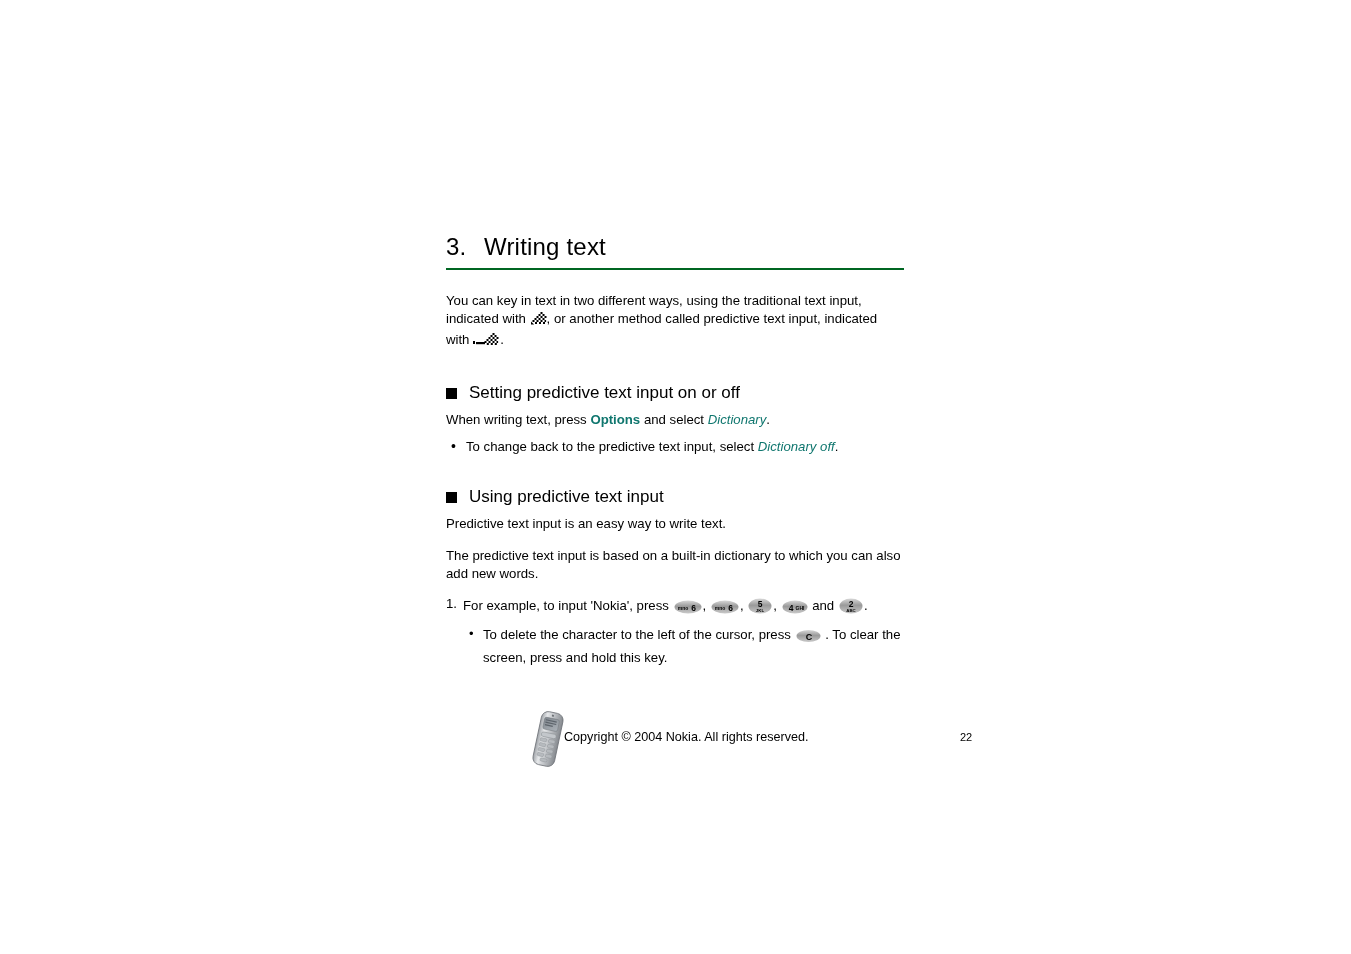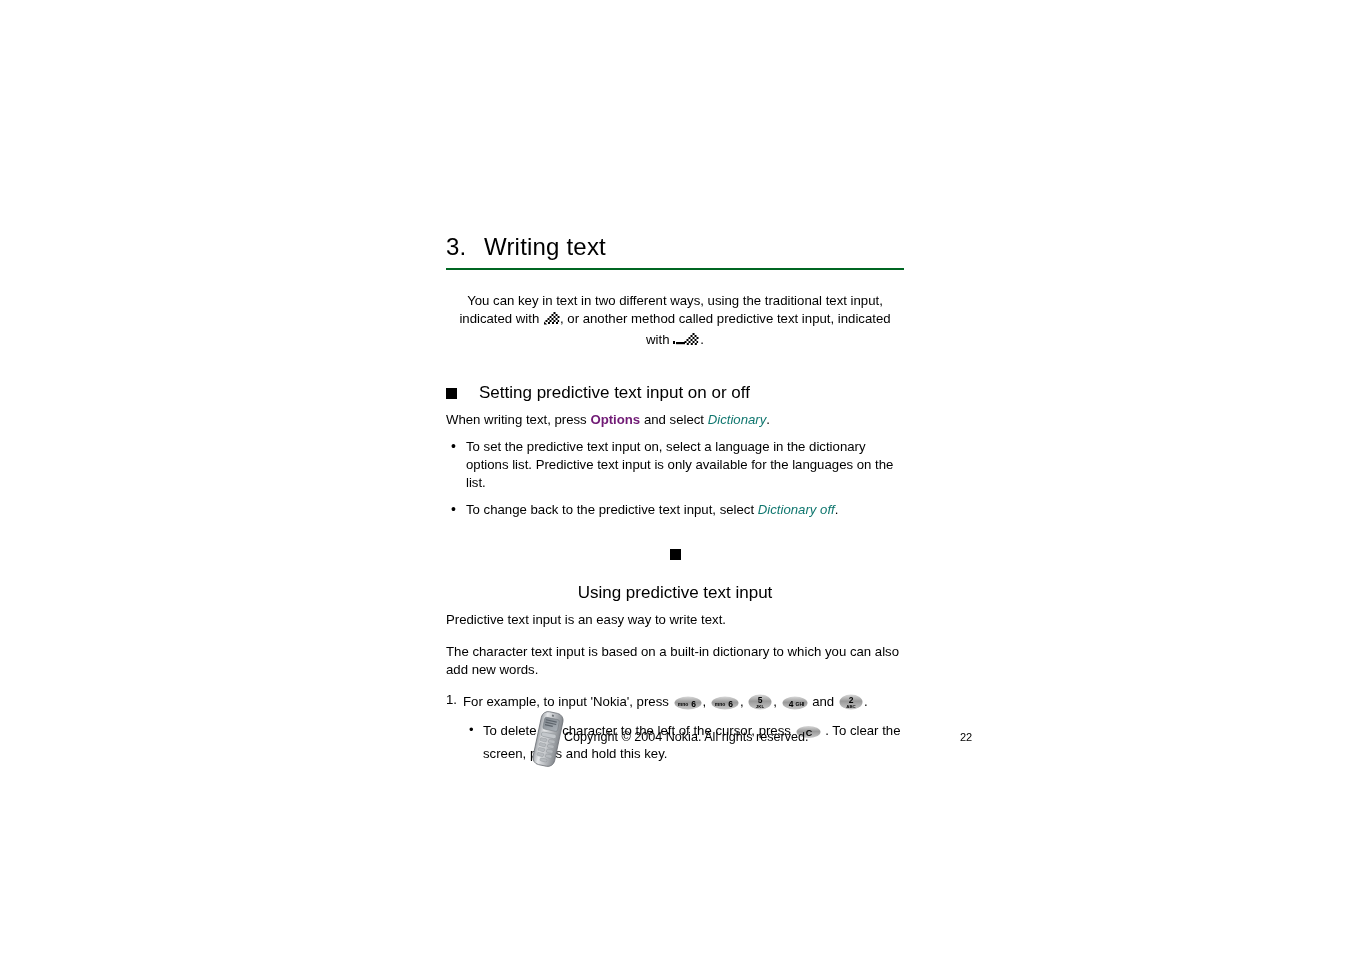--- a/index.html
+++ b/index.html
@@ -56,55 +56,54 @@
 
   
   .para {
     font-size: 13.2px;
     line-height: 18px;
     margin: 0;
     text-align: left;
   }
   .intro {
     margin-top: 22px;
-    text-align: center;
   }
   .para-gap {
     margin-top: 14px;
   }
 
   
   .section-head {
     font-size: 17px;
     font-weight: normal;
     line-height: 22px;
     margin: 0;
     padding: 0;
     display: flex;
     align-items: center;
-    gap: 22px;
+    gap: 12px;
   }
   .sec-gap-1 { margin-top: 30px; }
-  .sec-gap-2 { margin-top: 30px; flex-direction: column; }
+  .sec-gap-2 { margin-top: 30px; }
   .sq {
     display: inline-block;
     width: 11px;
     height: 11px;
     background: #000000;
     flex: 0 0 auto;
     position: relative;
     top: 0px;
   }
   .head-after {
     margin-top: 7px;
   }
 
   
   .green-b {
-    color: #701a75;
+    color: #0f766e;
     font-weight: bold;
     margin-top: 40px;
   }
   .green-i {
     color: #0f766e;
     font-style: italic;
   }
 
   
   ul.bullets {
@@ -271,30 +270,29 @@
             </g>
           </svg></span><span>.</span></p>
 
     <h2 class="section-head sec-gap-1">
       <span class="sq"></span>
         <span>Setting predictive text input on or off</span>
     </h2>
     <p class="para head-after"><span>When writing text, press </span><span class="green-b">Options</span><span> and select </span><span class="green-i">Dictionary</span><span>.</span></p>
 
     <ul class="bullets">
-      <li><span>To set the predictive text input on, select a language in the dictionary options list. Predictive text input is only available for the languages on the list.</span></li>
       <li><span>To change back to the predictive text input, select </span><span class="green-i">Dictionary off</span><span>.</span></li>
     </ul>
 
     <h2 class="section-head sec-gap-2">
       <span class="sq"></span>
         <span>Using predictive text input</span>
     </h2>
     <p class="para head-after">Predictive text input is an easy way to write text.</p>
-    <p class="para para-gap">The character text input is based on a built-in dictionary to which you can also add new words.</p>
+    <p class="para para-gap">The predictive text input is based on a built-in dictionary to which you can also add new words.</p>
 
     <ol class="numlist">
       <li>
         <span class="num-marker">1.</span>
 
         <div class="sub-para"><span>For example, to input 'Nokia', press </span><span class="key"><svg width="28" height="14" viewBox="0 0 28 14">
                 <defs>
                   <linearGradient id="kg1" x1="0" y1="0" x2="0" y2="1">
                     <stop offset="0" stop-color="#d8d8d8"></stop>
                     <stop offset="0.45" stop-color="#9a9a9a"></stop>

